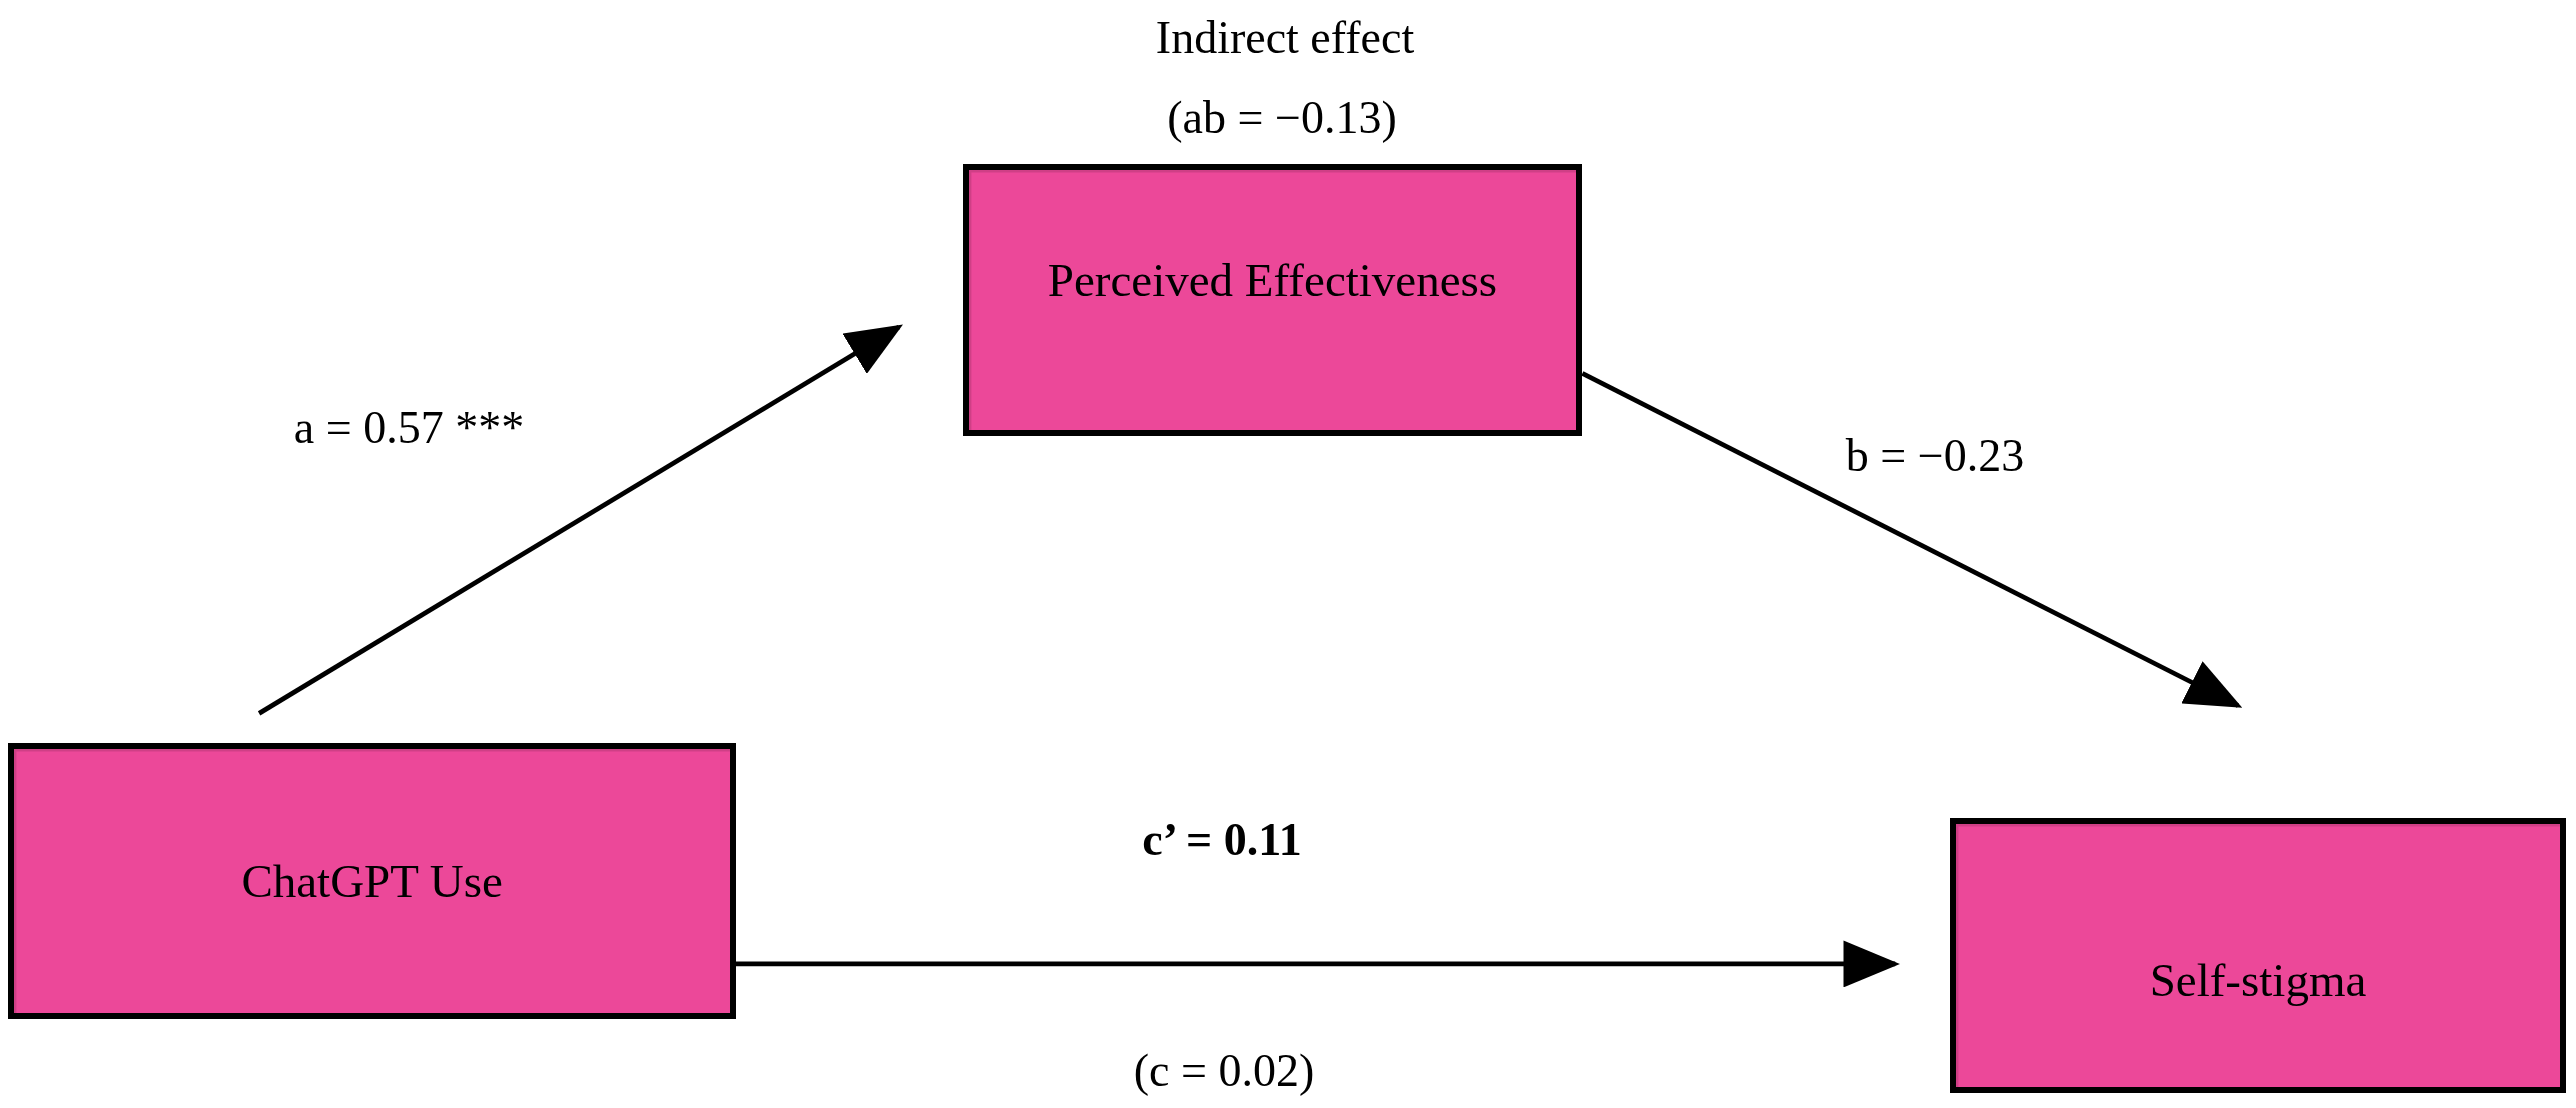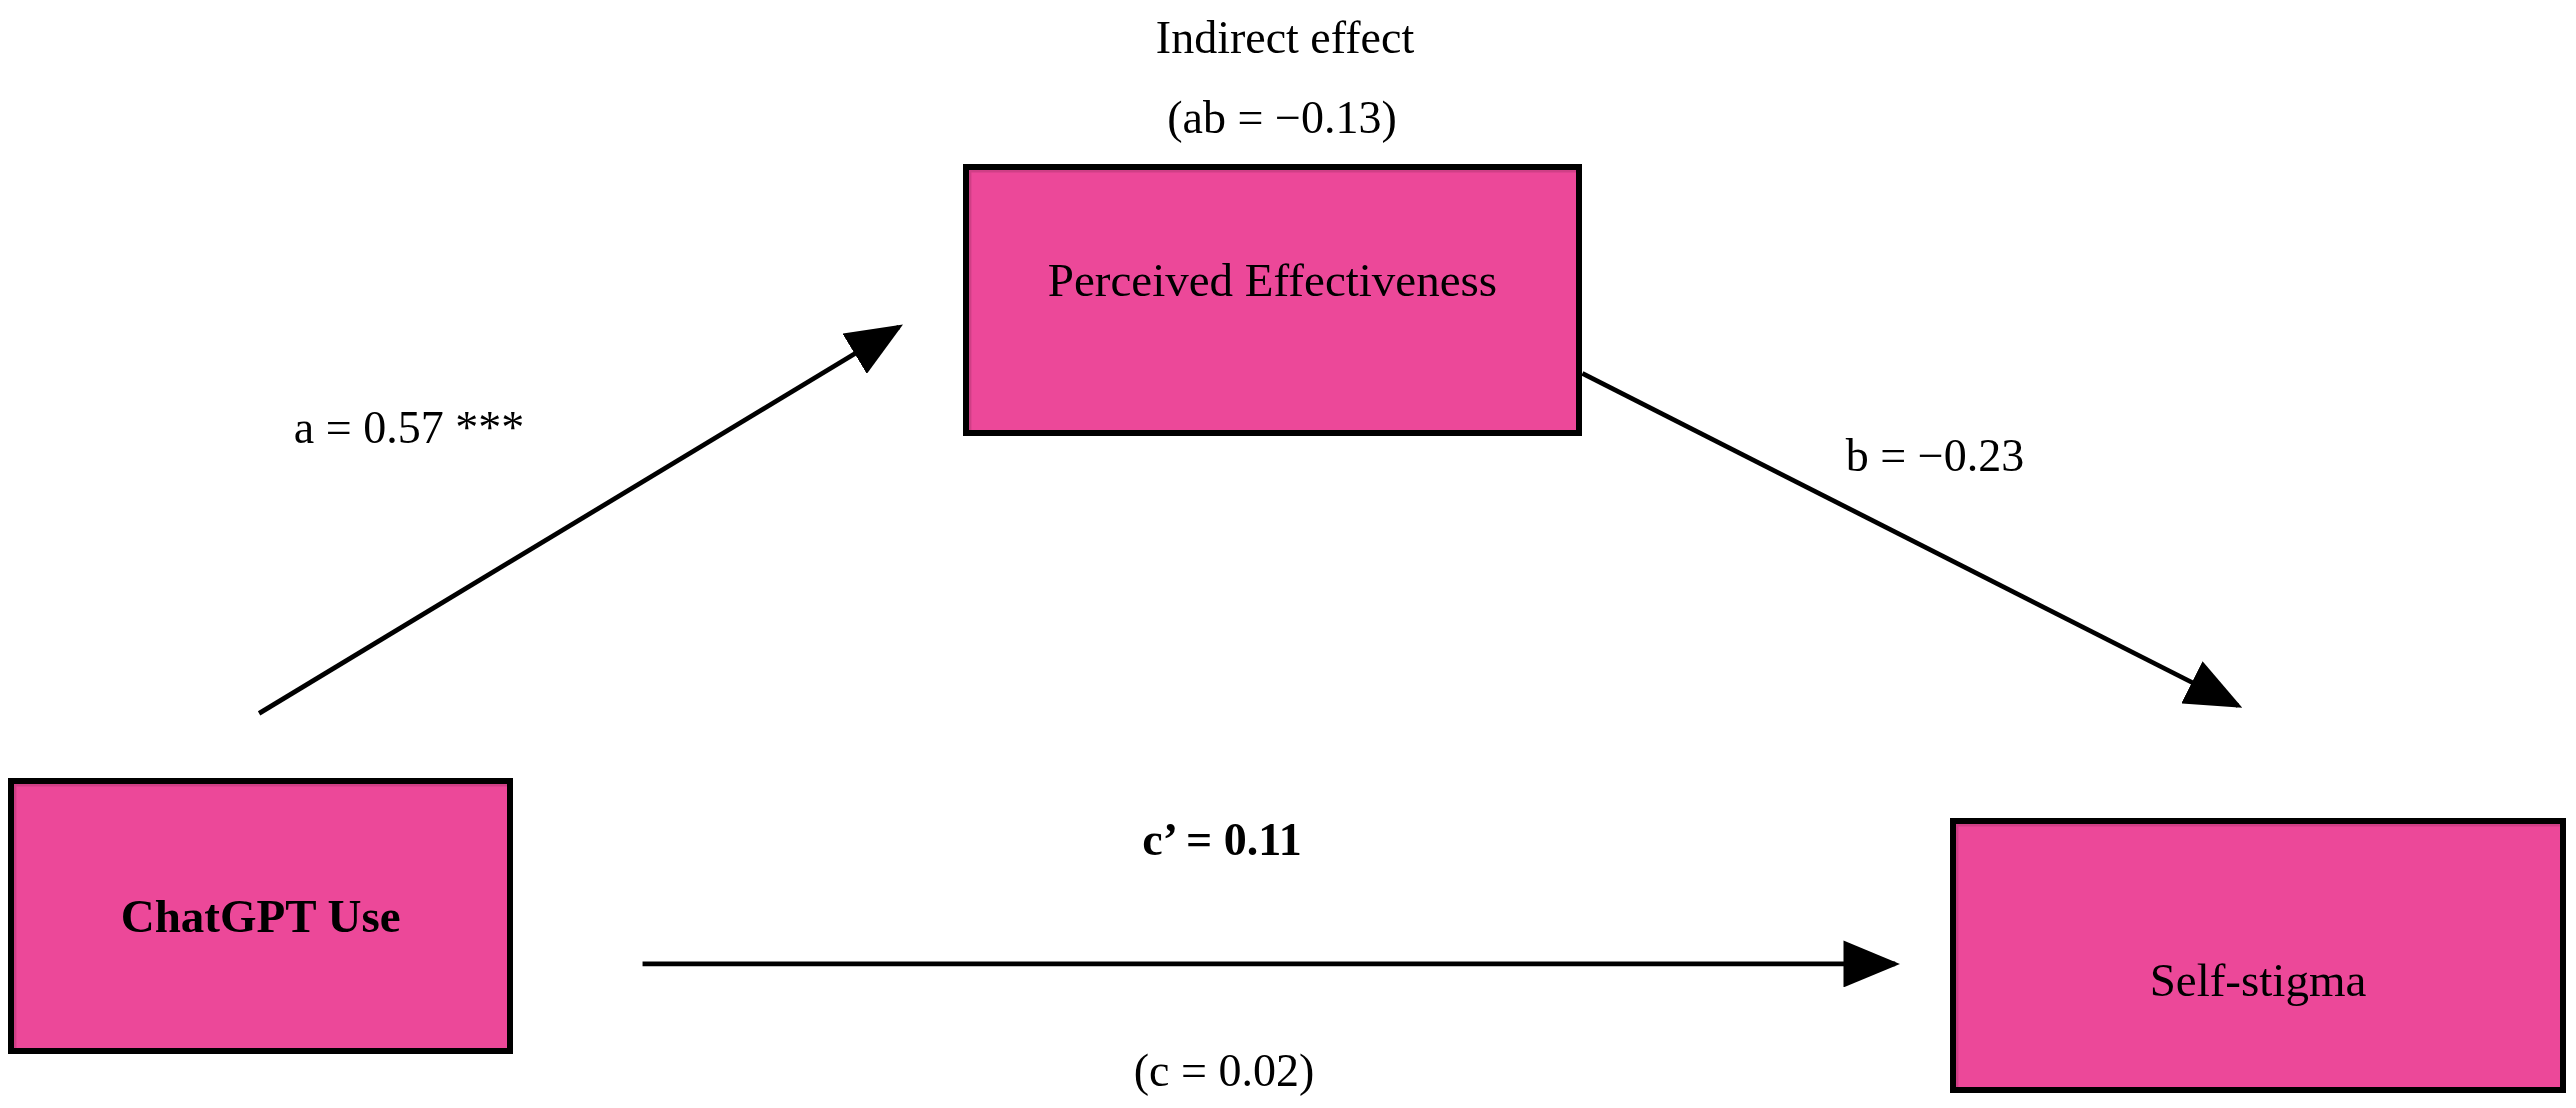--- a/index.html
+++ b/index.html
@@ -33,21 +33,21 @@
     background: #ec4899;
     box-sizing: border-box;
     display: flex;
     align-items: center;
     justify-content: center;
     text-align: center;
     font-size: 47px;
     line-height: 1.15;
     box-shadow: 2.4px 2.4px 0 rgba(0,0,0,0.12) inset;
   }
-  .node-predictor { left: 8.2px;   top: 778px; width: 505px; height: 276px; font-weight: bold; }
+  .node-predictor { left: 8.2px;   top: 743px; width: 728px; height: 276px; }
   .node-mediator  { left: 963px; top: 164px;  width: 619px; height: 272px; }
   .node-outcome   { left: 1950px; top: 818px; width: 616px; height: 275px; }
   .node-mediator .node-label { transform: translateY(-20px); }
   .node-outcome  .node-label { transform: translateY(25px); }
   .lbl {
     position: absolute;
     transform: translate(-50%, -50%);
     font-size: 46px;
     line-height: 1.1;
     white-space: nowrap;

